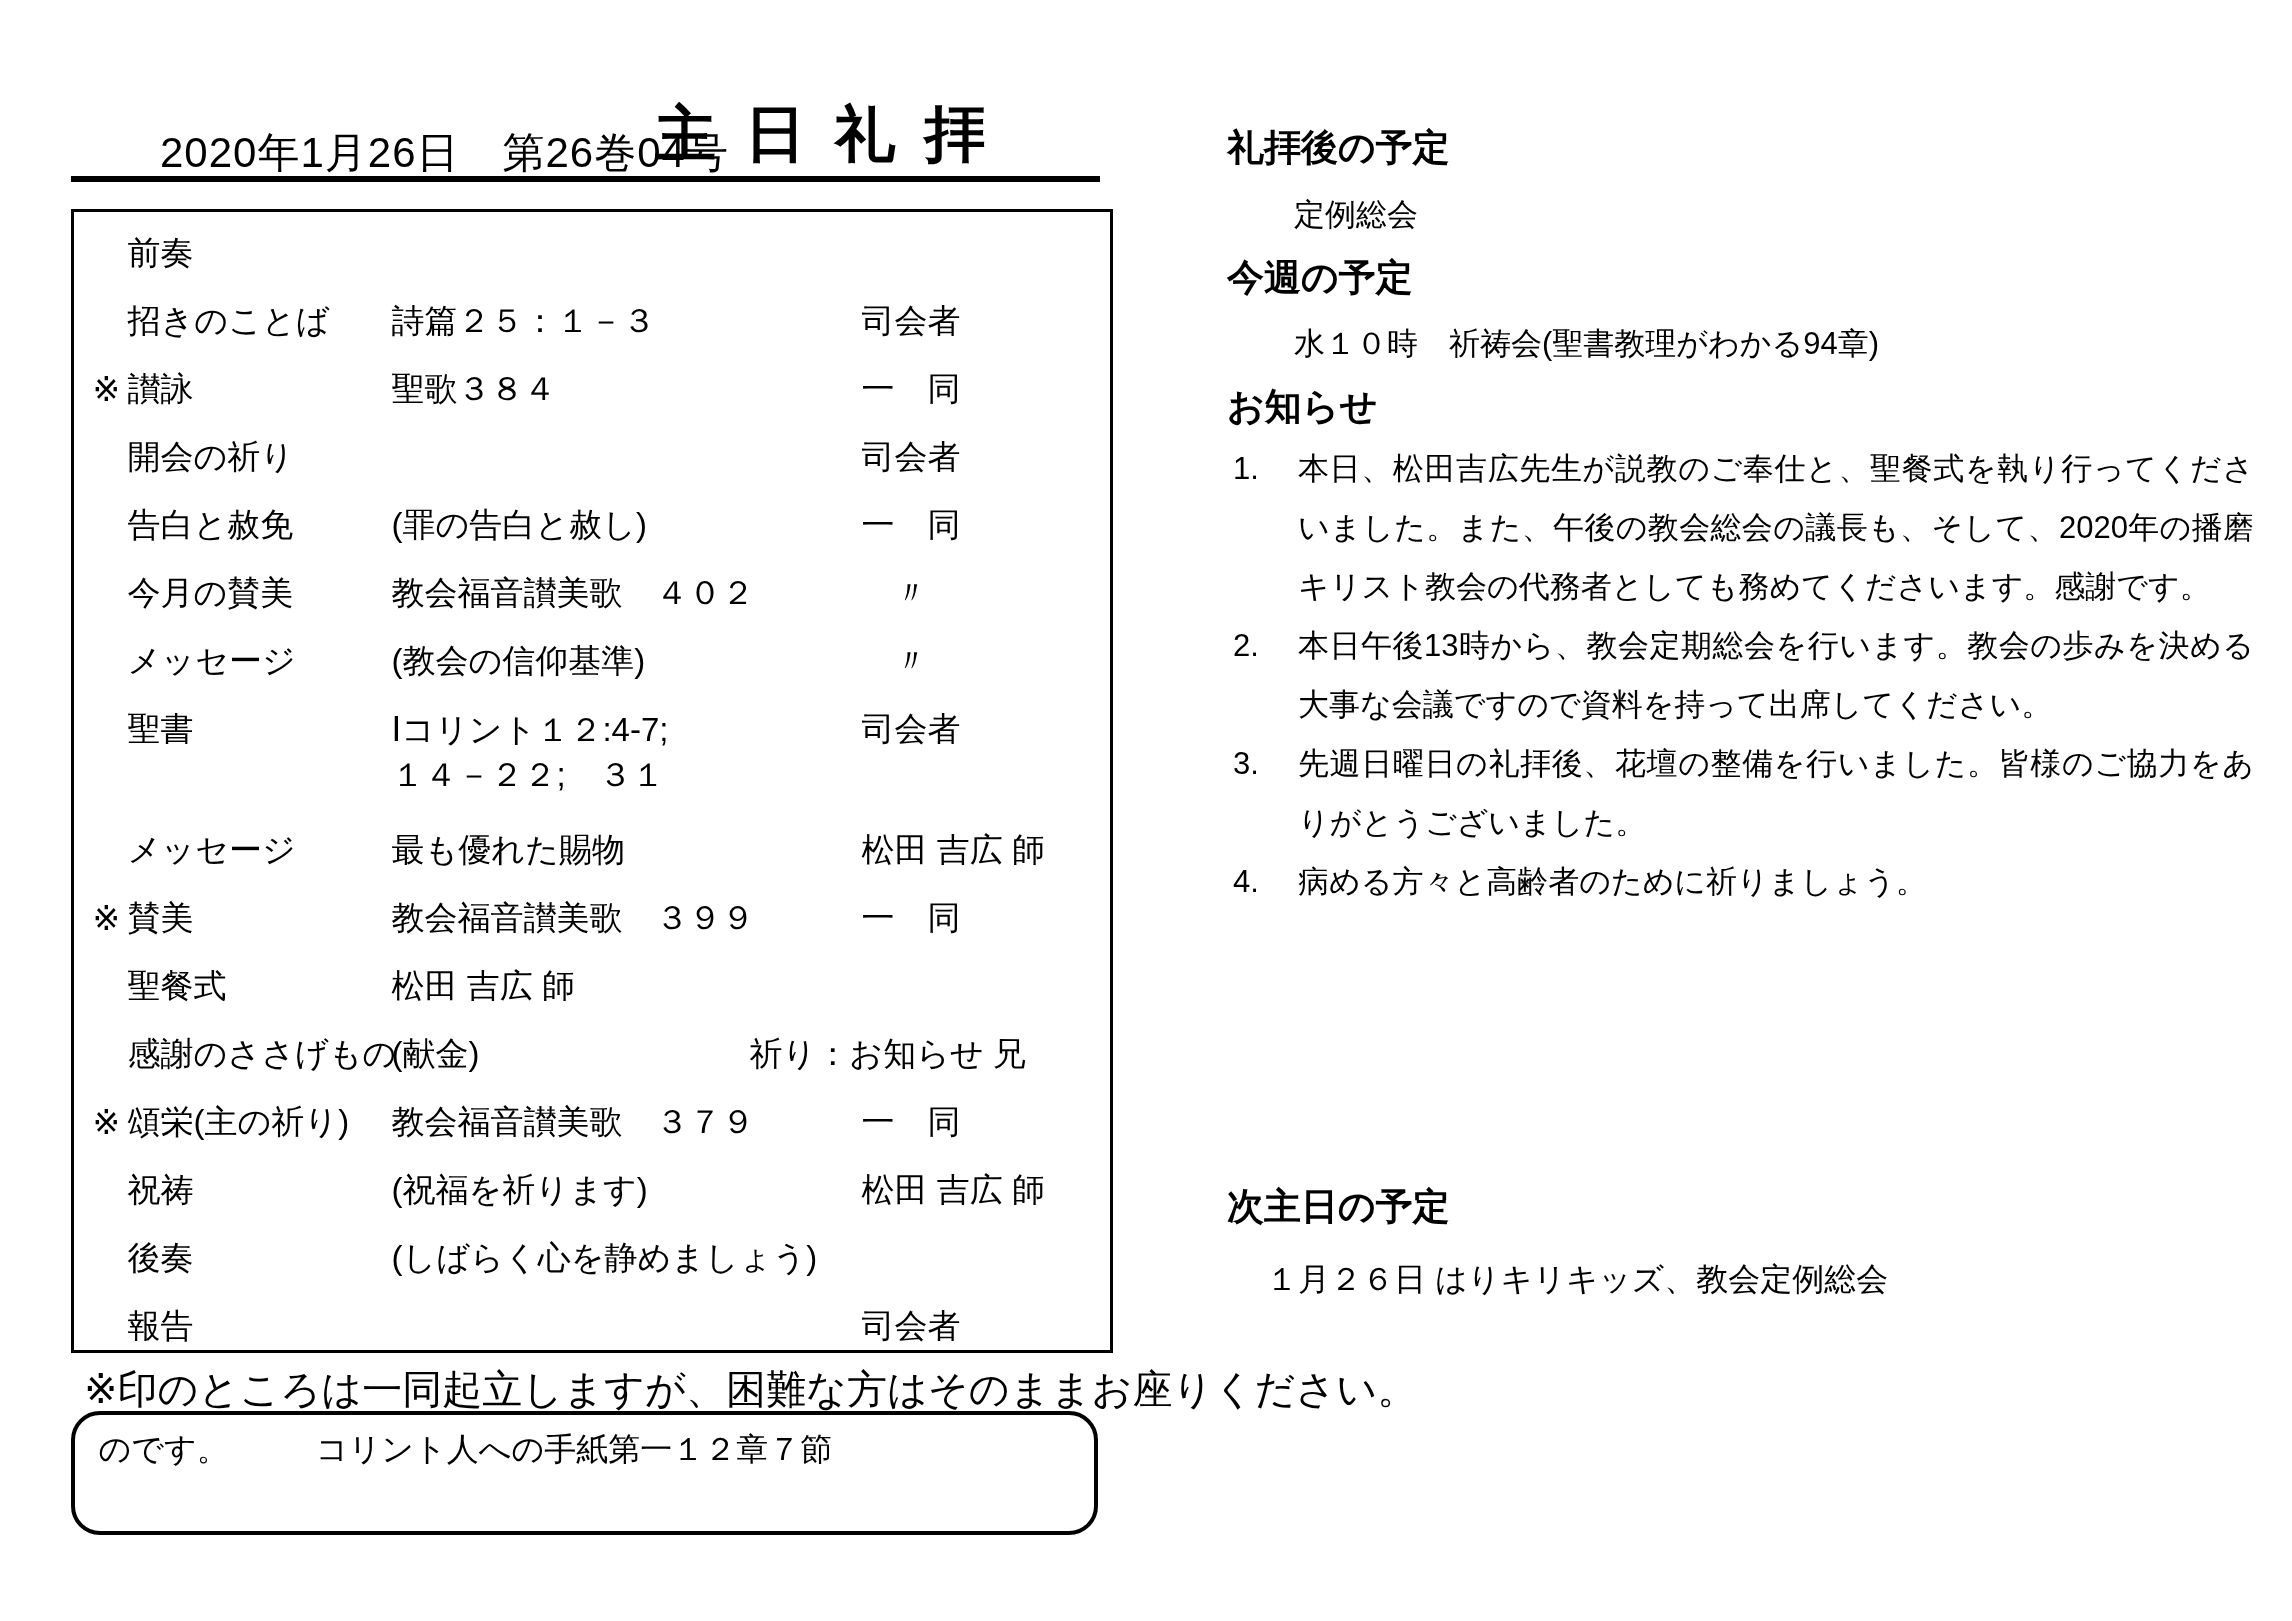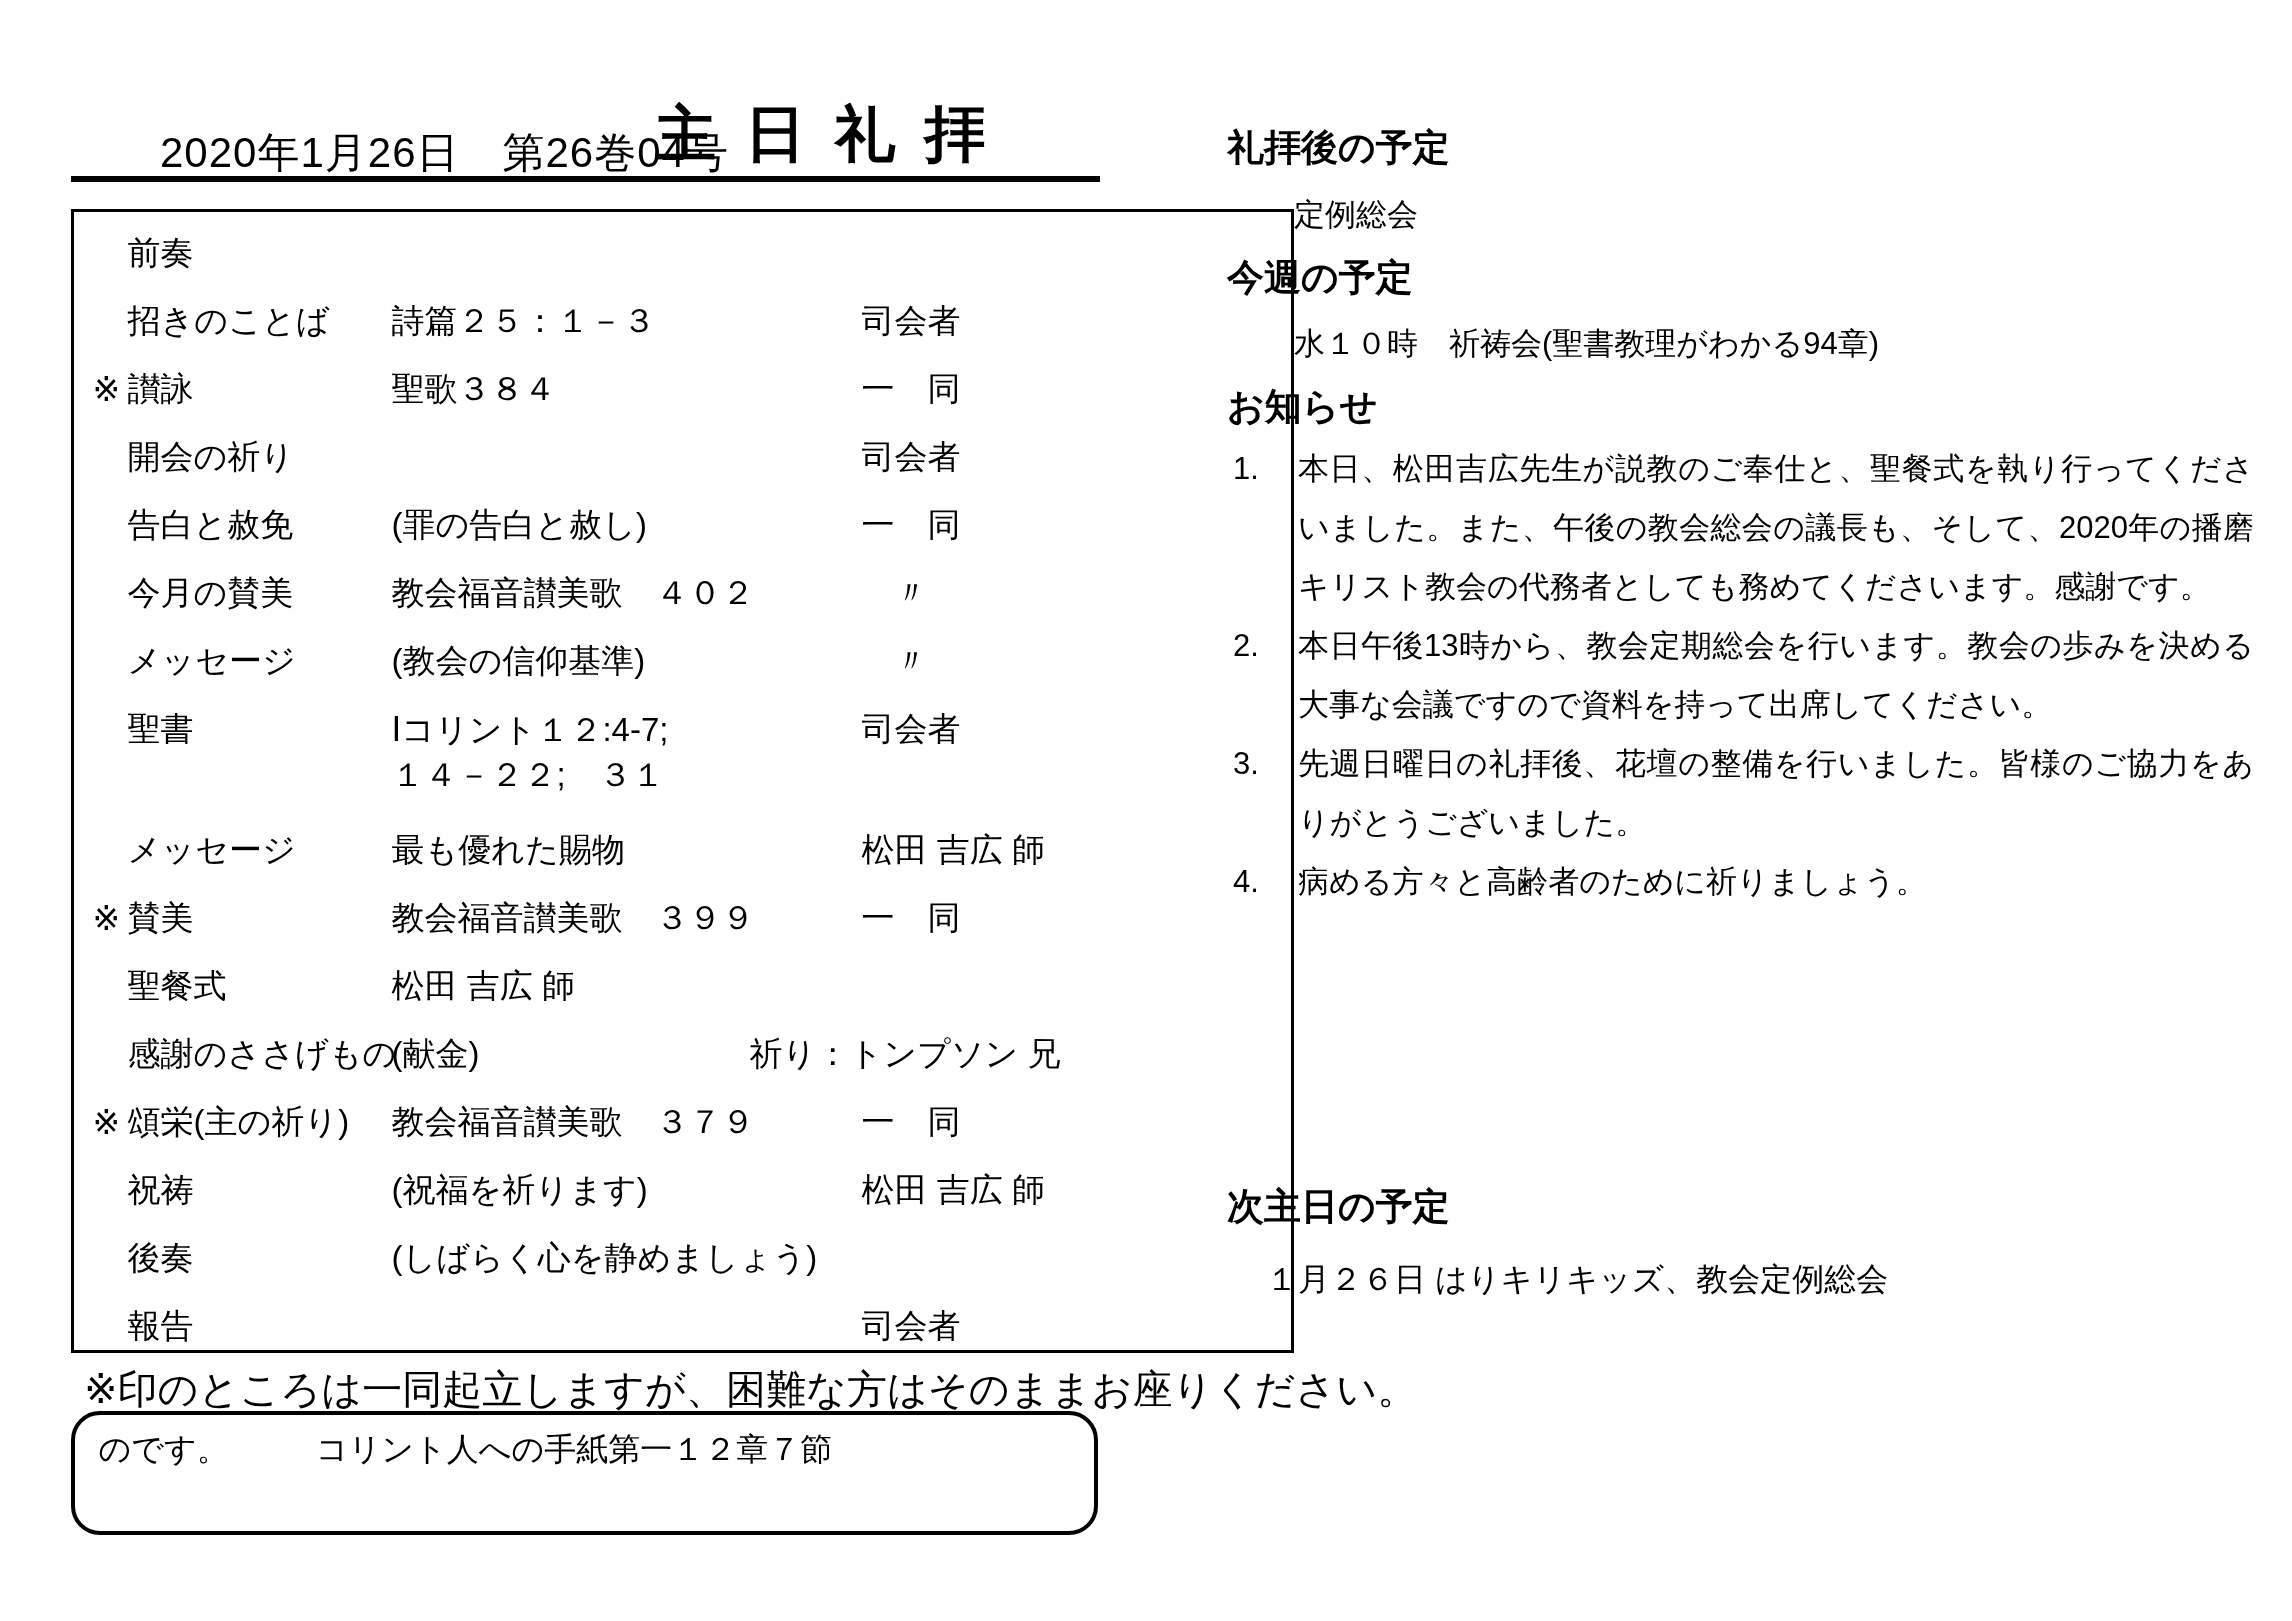--- a/index.html
+++ b/index.html
@@ -9,21 +9,21 @@
     font-family:"Liberation Sans","DejaVu Sans",sans-serif;
     color:#000;
     overflow:hidden;
   }
   
   .issue-date{position:absolute;left:160px;top:125px;font-size:42px;letter-spacing:1px;white-space:nowrap;}
   .bulletin-title{position:absolute;left:655px;top:94px;font-size:61px;font-weight:700;letter-spacing:5.9px;white-space:nowrap;}
   .title-rule{position:absolute;left:71px;top:176px;width:1029px;height:5.9px;background:#000;}
   
   .program{
-    position:absolute;left:71px;top:209px;width:1223px;height:1144px;
+    position:absolute;left:71px;top:209px;width:1042px;height:1144px;
     border:3.9px solid #000;box-sizing:border-box;padding-top:7.8px;
   }
   .prow{display:flex;align-items:center;height:68px;padding-left:18.6px;font-size:33px;white-space:nowrap;}
   .prow.tall{height:110px;align-items:flex-start;padding-top:10.8px;}
   .pmark{width:35px;flex:none;}
   .plabel{width:264px;flex:none;overflow:visible;}
   .pvalue{width:470px;flex:none;overflow:visible;}
   .pvalue .vline{line-height:45px;}
   .pperson{flex:none;}
   .pperson.shift-left{margin-left:-112px;}
@@ -119,21 +119,21 @@
   </div>
   <div class="prow">
     <span class="pmark"></span>
     <span class="plabel">聖餐式</span>
     <span class="pperson">松田 吉広 師</span>
   </div>
   <div class="prow">
     <span class="pmark"></span>
     <span class="plabel">感謝のささげもの</span>
     <span class="pvalue">(献金)</span>
-    <span class="pperson shift-left">祈り：トンプソン 兄</span>
+    <span class="pperson shift-left">祈り：お知らせ 兄</span>
   </div>
   <div class="prow">
     <span class="pmark">※</span>
     <span class="plabel">頌栄(主の祈り)</span>
     <span class="pvalue">教会福音讃美歌　３７９</span>
     <span class="pperson">一　同</span>
   </div>
   <div class="prow">
     <span class="pmark"></span>
     <span class="plabel">祝祷</span>

